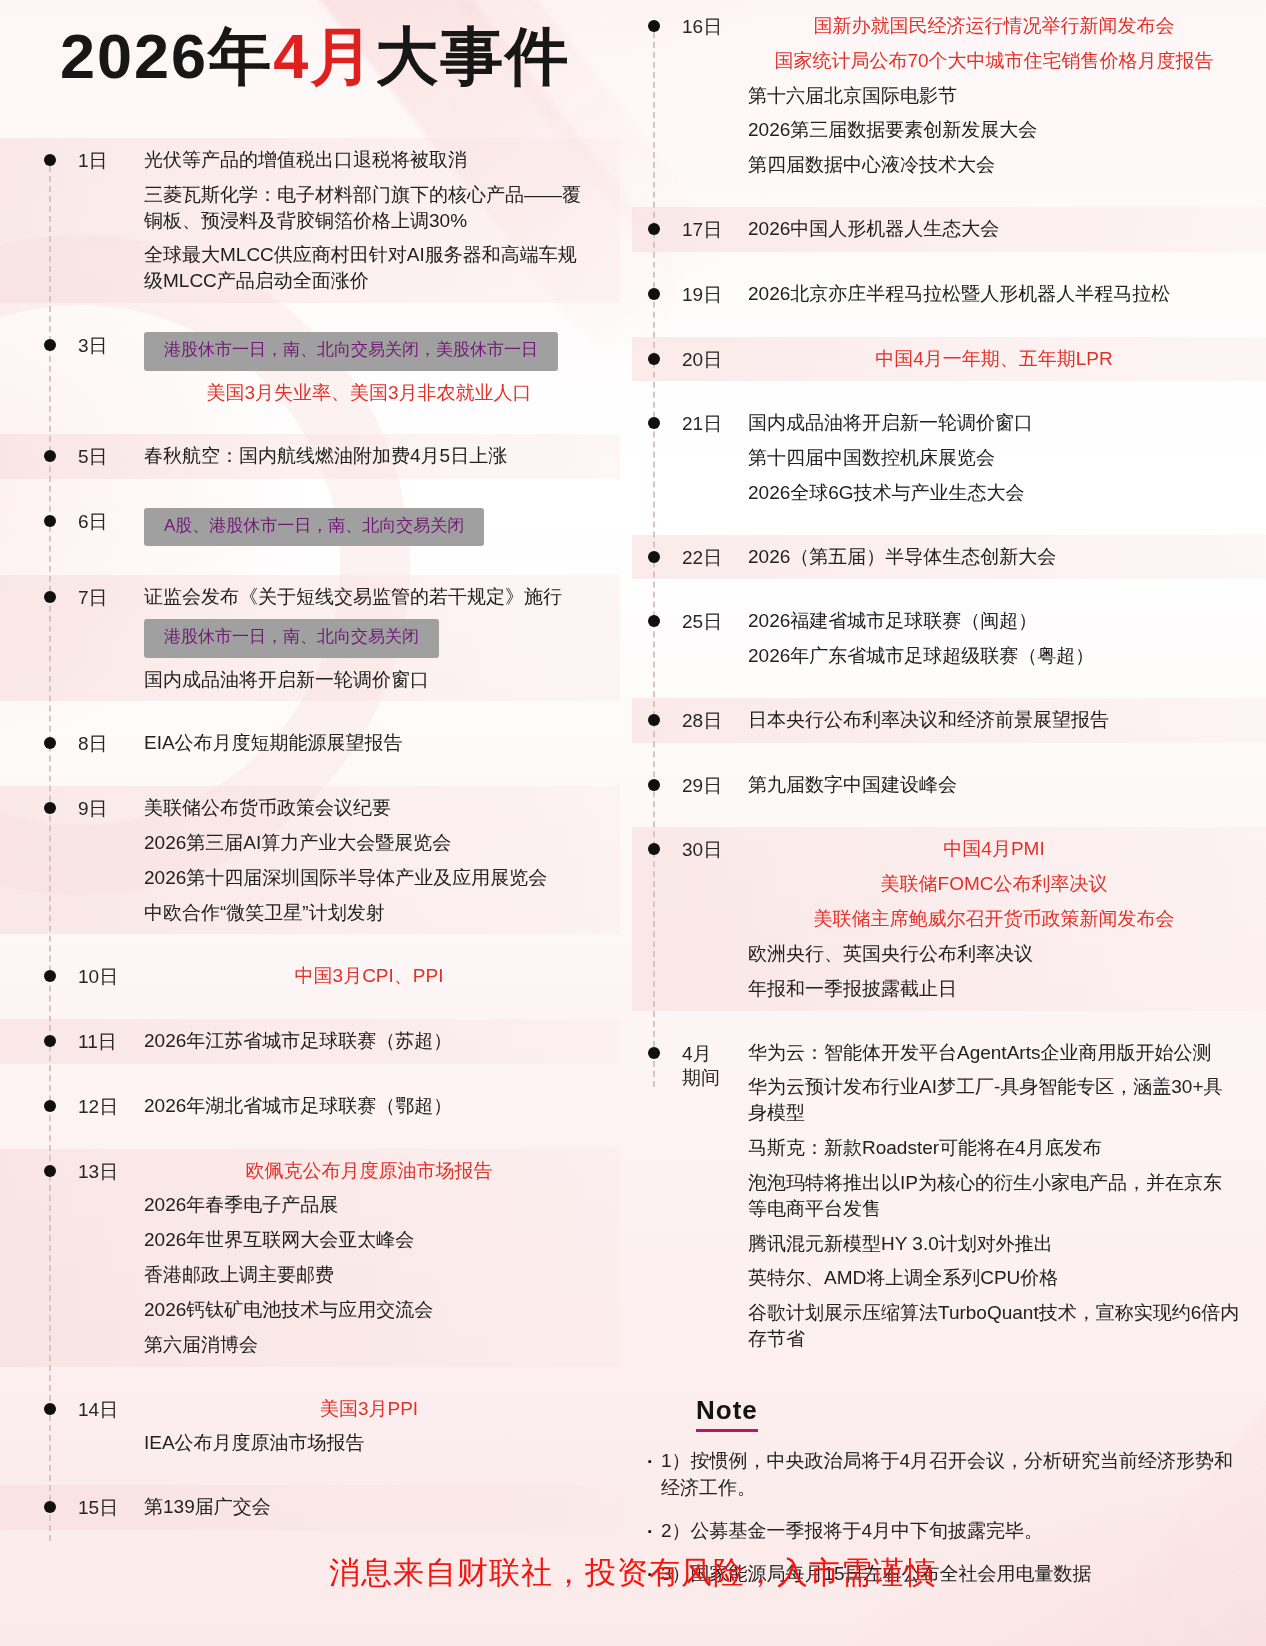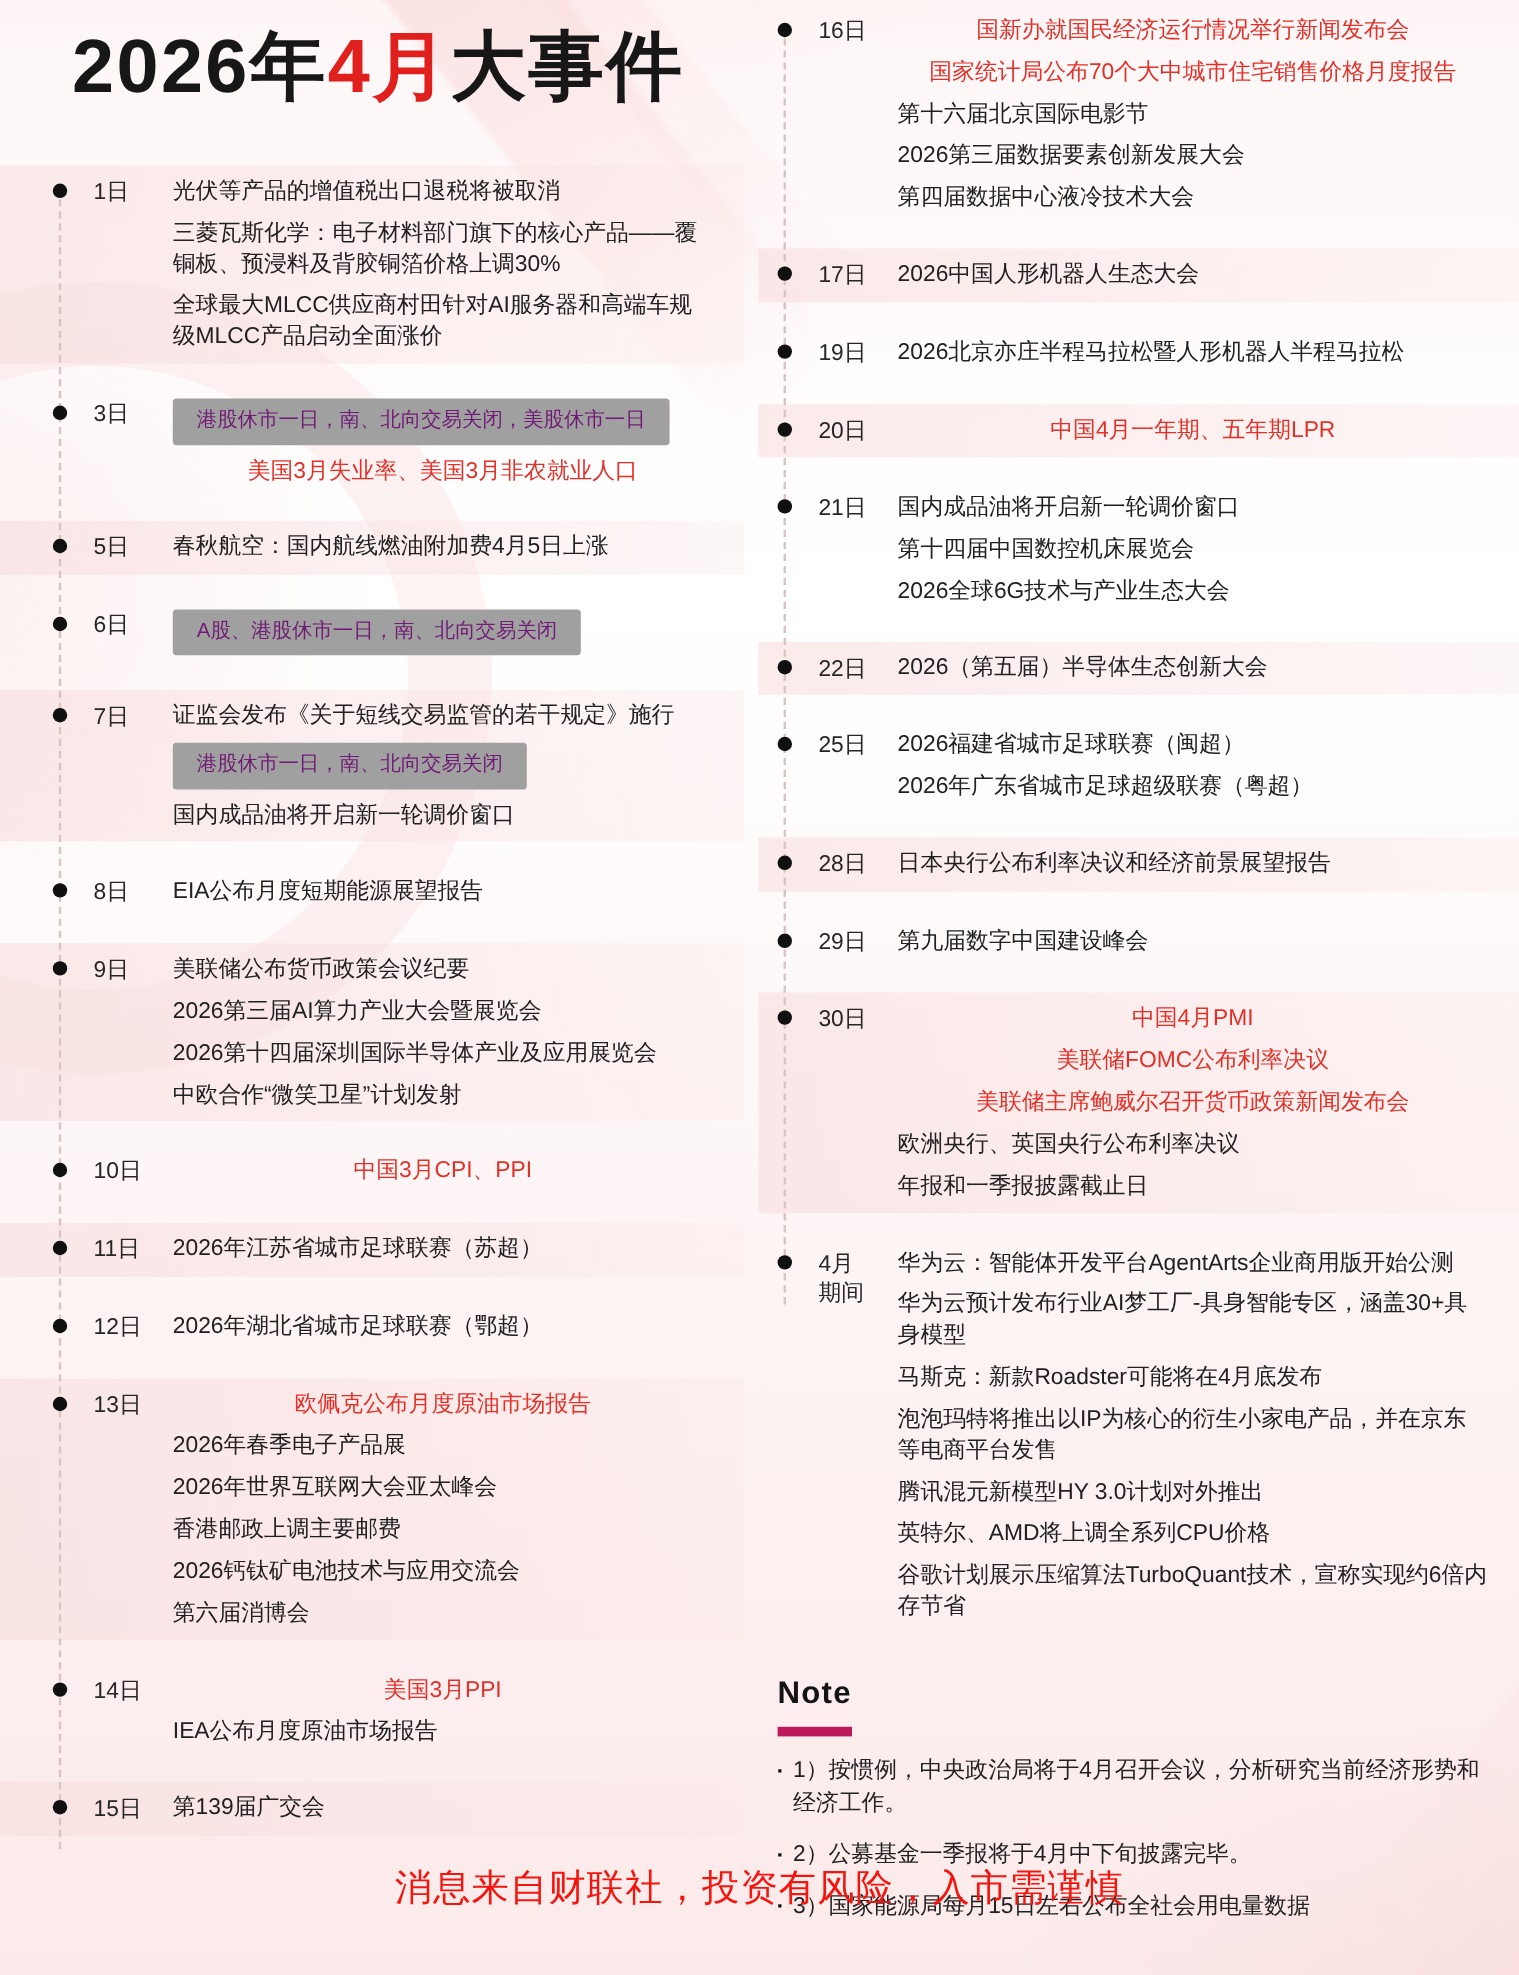--- a/index.html
+++ b/index.html
@@ -43,21 +43,21 @@
   .event{font-size:19px;color:#212121;line-height:1.36;margin-bottom:9px;}
   .event:last-child{margin-bottom:0;}
   .event.red{color:#e23129;text-align:center;}
   .badge{display:inline-block;background:#a1a0a0;color:#701a75;font-size:17px;
          padding:4px 10px 5px;border-radius:3px;line-height:1.2;}
 
   .timeline-line{position:absolute;width:0;border-left:2px dashed #d9c4c4;z-index:1;}
 
   .note{margin:34px 30px 0 16px;}
   .note-heading{display:inline-block;font-size:26px;font-weight:bold;color:#141414;
-                border-bottom:8px solid #be185d;padding-bottom:13px;letter-spacing:1px;}
+                border-bottom:3px solid #be185d;padding-bottom:3px;letter-spacing:1px;margin-left:48px;}
   .note-item{display:flex;gap:9px;font-size:19px;color:#222222;line-height:1.42;margin-top:16px;}
   .note-marker{font-size:11px;padding-top:6px;color:#111;}
 
   .footer{position:absolute;left:0;right:0;top:1552px;text-align:center;
           font-size:31px;font-weight:400;color:#f5150f;letter-spacing:1px;}
 </style>
 </head>
 <body>
 
 <div class="deco rib1"></div>

